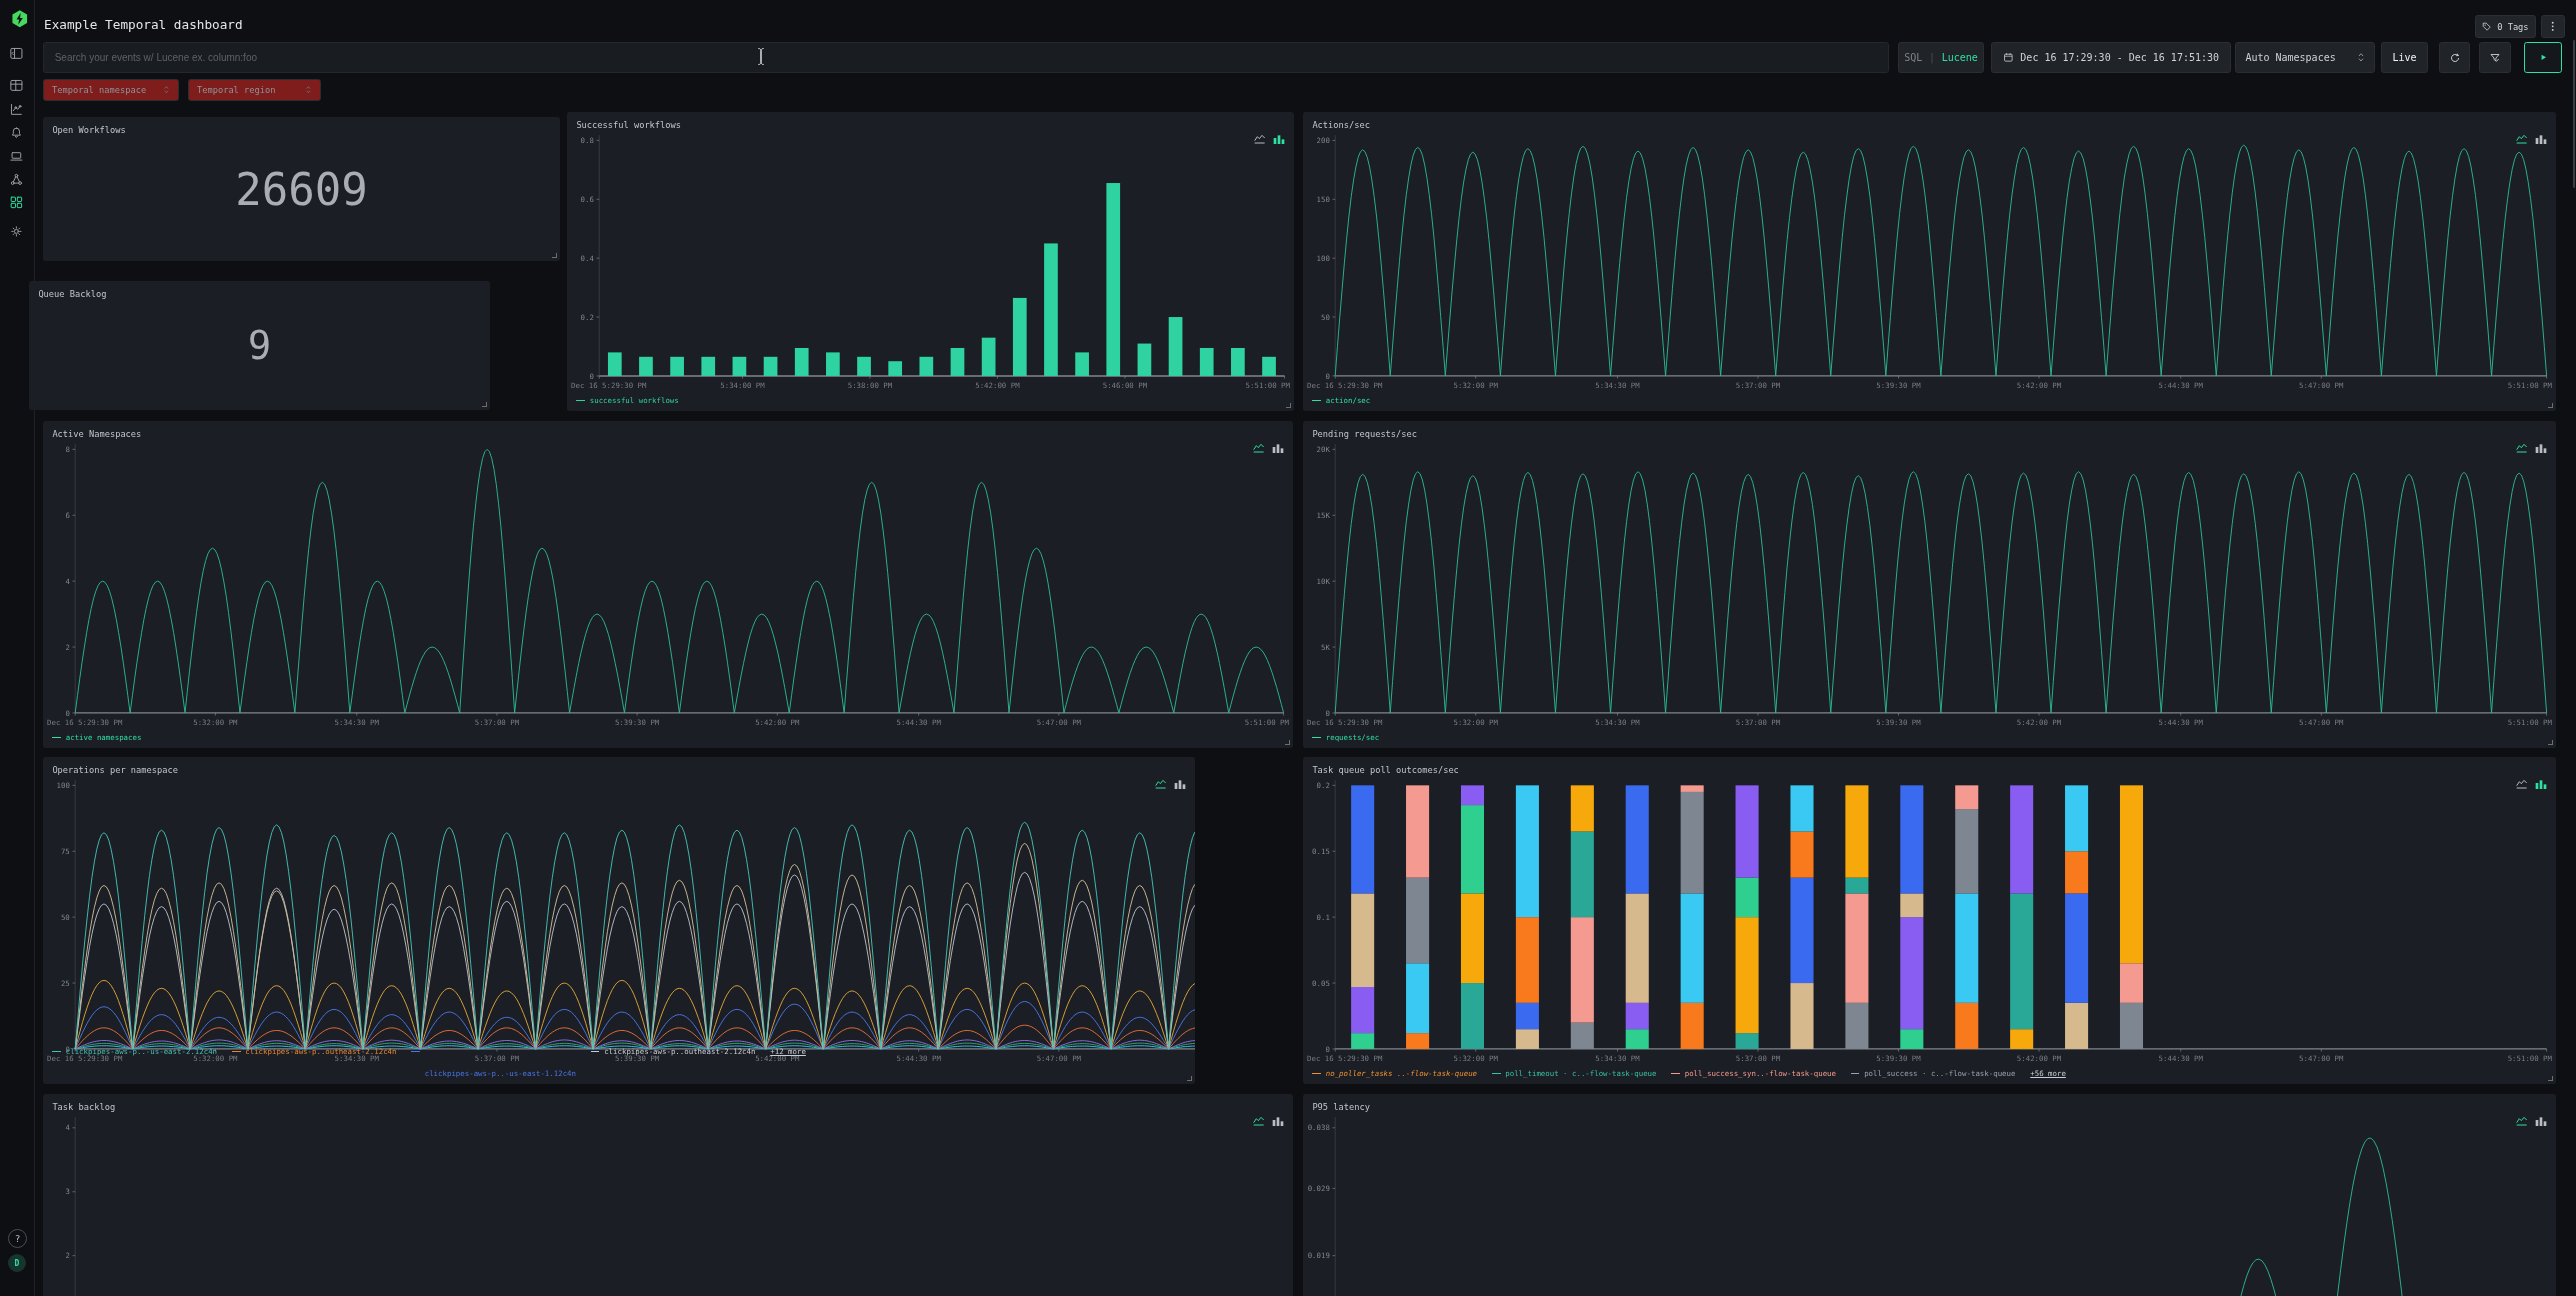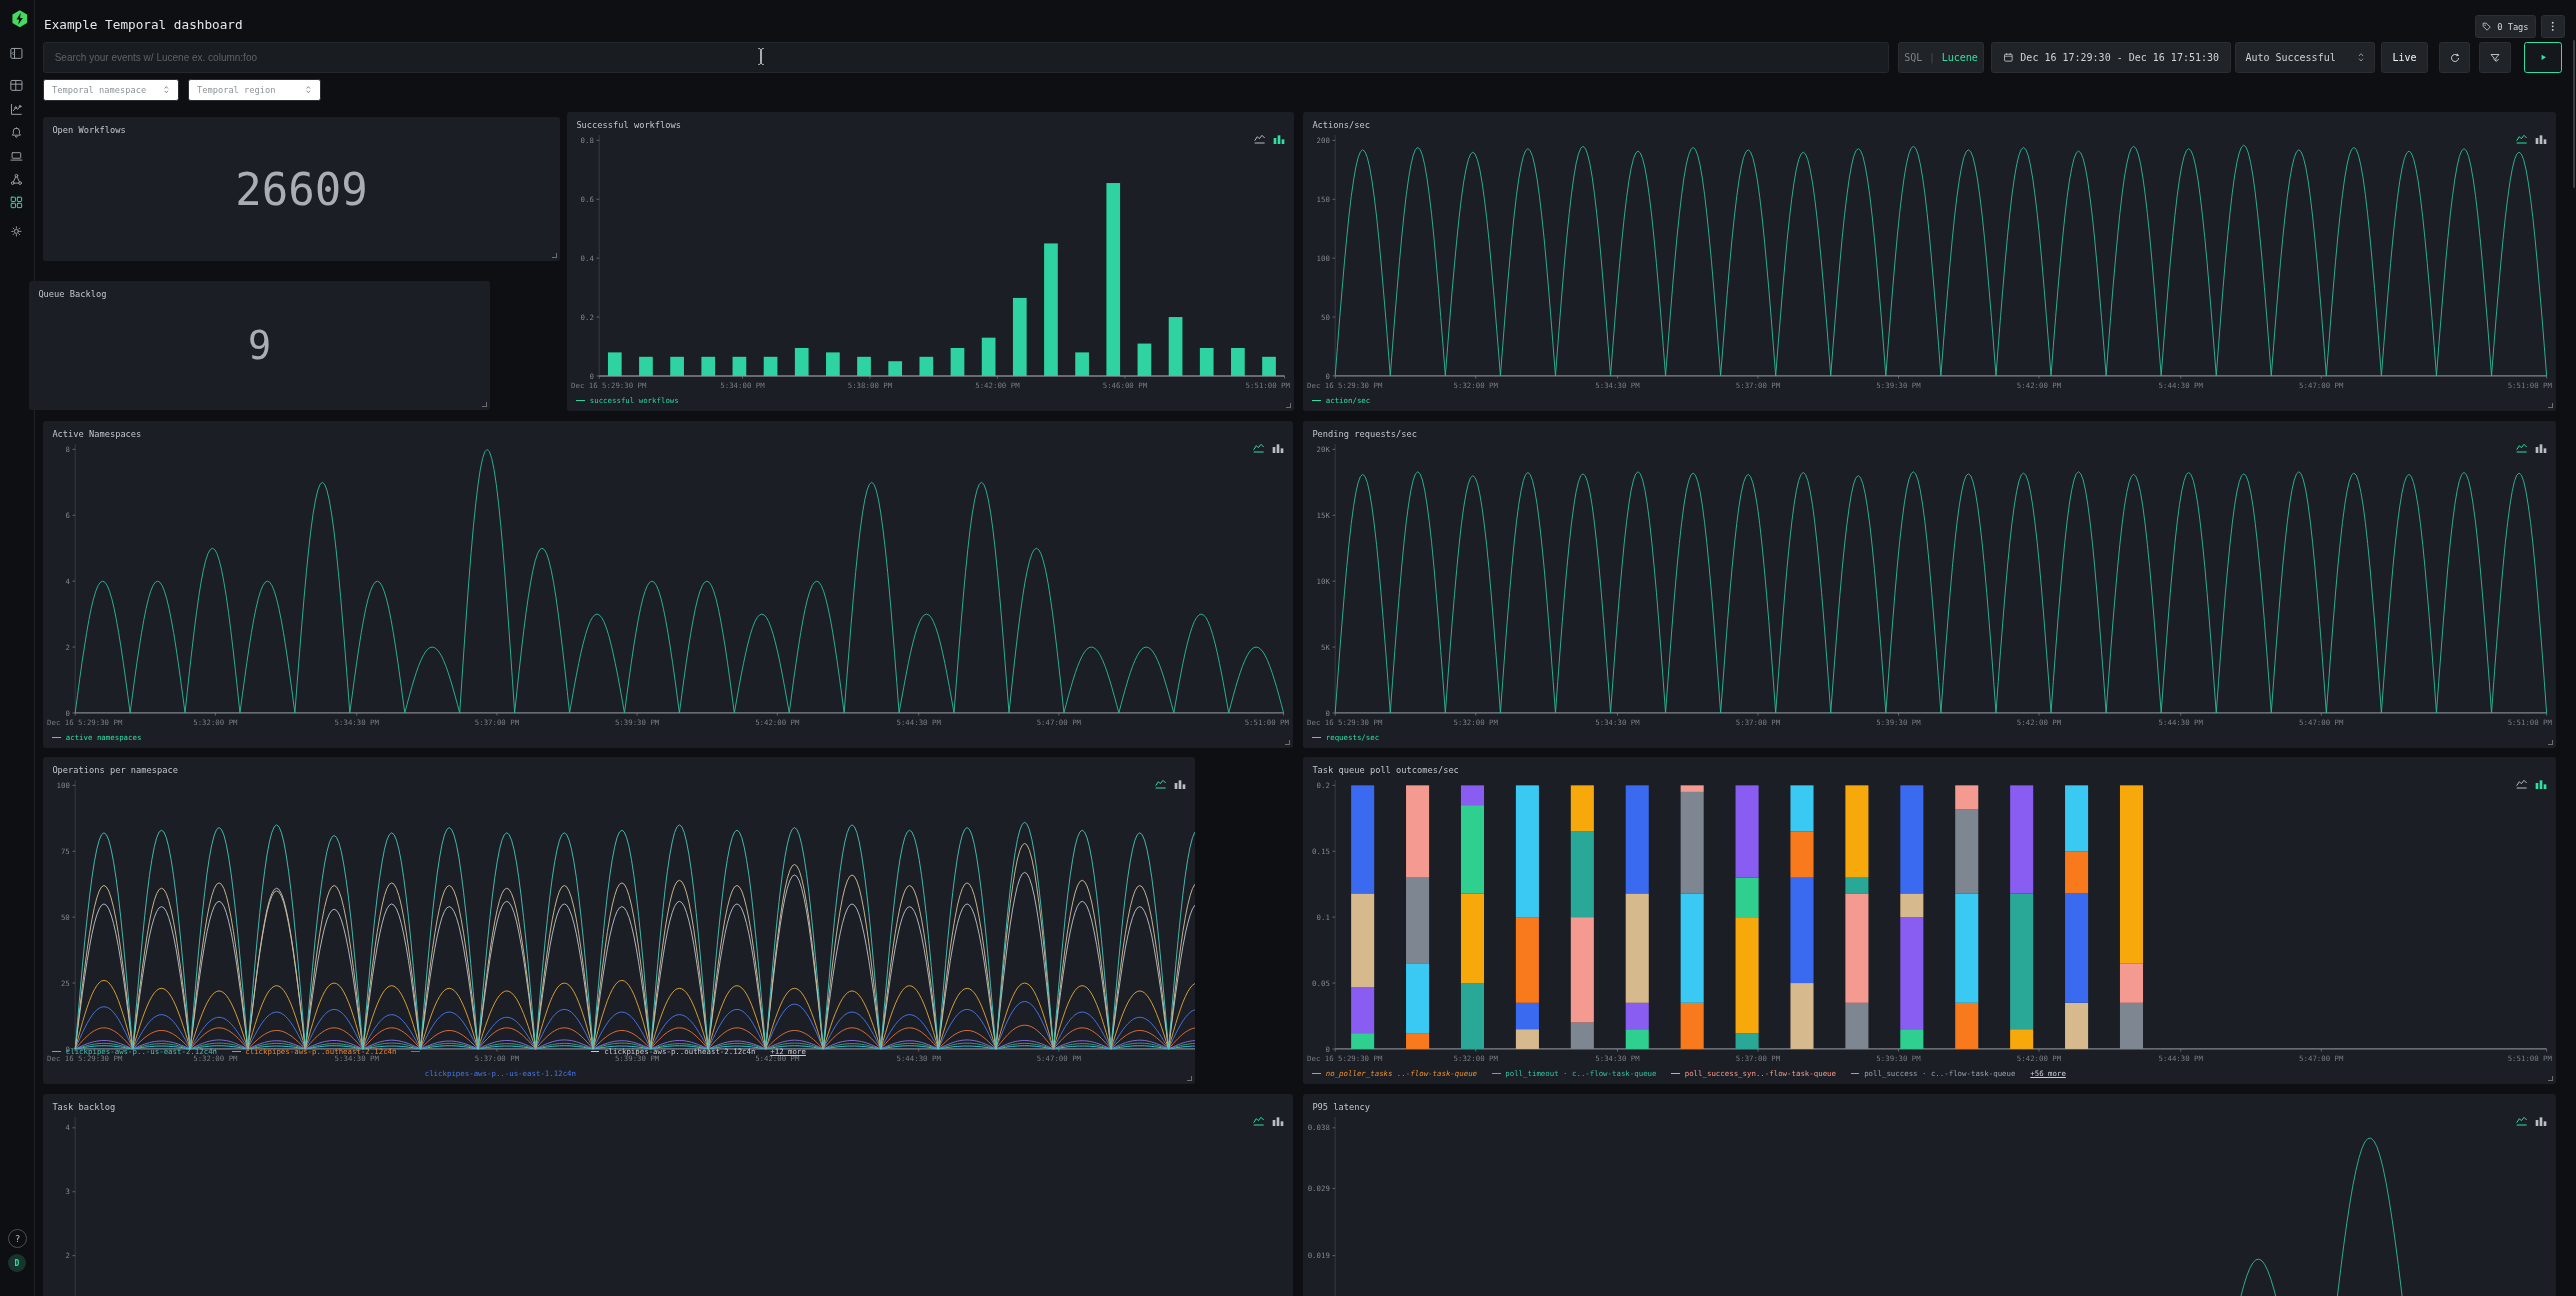--- a/index.html
+++ b/index.html
@@ -29,21 +29,21 @@
   .pill{position:absolute;background:#202328;border:0.7px solid #2a2e34;border-radius:2.7px;display:flex;align-items:center;
         justify-content:center;gap:6.7px;font-size:10px;color:#ced2d6;cursor:pointer;box-sizing:border-box;}
   #qmode{left:1898px;top:42px;width:86px;height:31px;}
   #qmode .sql{color:#7e848b;} #qmode .sep{color:#4a4f55;} #qmode .lucene{color:#2ee0a1;}
   #daterange{left:1991px;top:42px;width:240px;height:31px;}
   #granularity{left:2235px;top:42px;width:140px;height:31px;justify-content:space-between;padding:0 9.4px;}
   #live-btn{left:2381px;top:42px;width:47px;height:31px;font-weight:normal;color:#f2f4f6;}
   #refresh-btn{left:2439px;top:42px;width:31px;height:31px;}
   #filter-btn{left:2479px;top:42px;width:32px;height:31px;}
   #run-btn{left:2524px;top:42px;width:38px;height:31px;border:0.7px solid #2ee0a1;background:#14181c;}
-  .chip{position:absolute;top:79px;height:21.5px;background:#ffffff;border:0.7px solid #2a2e34;border-radius:2.7px;
+  .chip{position:absolute;top:79px;height:21.5px;background:#7f1d1d;border:0.7px solid #2a2e34;border-radius:2.7px;
         display:flex;align-items:center;justify-content:space-between;padding:0 8px;font-size:8.7px;color:#8d939a;
         box-sizing:border-box;cursor:pointer;}
   #chip-ns{left:43px;width:136px;} #chip-region{left:188px;width:133px;}
   
   .panel{position:absolute;background:#1b1e24;border-radius:2.7px;overflow:hidden;}
   .panel-title{position:absolute;left:9.4px;top:8px;font-size:8.7px;color:#c2c7cc;z-index:3;}
   .big-number{position:absolute;inset:0;display:flex;align-items:center;justify-content:center;color:#a9aeb5;}
   .bn-lg{font-size:44px;} .bn-sm{font-size:39px;}
   .ctoggle{position:absolute;top:21.5px;right:9.4px;display:flex;gap:6.7px;z-index:3;}
   .ctoggle .ic{width:12px;height:10.7px;cursor:pointer;}
@@ -169,21 +169,21 @@
     <svg width="10.7" height="10.7" viewBox="0 0 24 24">
         <rect x="3.5" y="5" width="17" height="15.5" rx="2" fill="none" stroke="#ced2d6" stroke-width="1.8"></rect>
         <line x1="8" y1="2.8" x2="8" y2="6.5" stroke="#ced2d6" stroke-width="1.8"></line>
         <line x1="16" y1="2.8" x2="16" y2="6.5" stroke="#ced2d6" stroke-width="1.8"></line>
         <line x1="3.5" y1="9.5" x2="20.5" y2="9.5" stroke="#ced2d6" stroke-width="1.6"></line>
       </svg>
     <span>Dec 16 17:29:30 - Dec 16 17:51:30</span>
   </div>
 
   <div id="granularity" class="pill">
-    <span>Auto Successful</span>
+    <span>Auto Namespaces</span>
     <svg width="8" height="10.7" viewBox="0 0 24 32">
         <polyline points="6,12 12,5 18,12" fill="none" stroke="#8d939a" stroke-width="3"></polyline>
         <polyline points="6,20 12,27 18,20" fill="none" stroke="#8d939a" stroke-width="3"></polyline>
       </svg>
   </div>
 
   <div id="live-btn" class="pill">
     <span>Live</span>
   </div>
 

